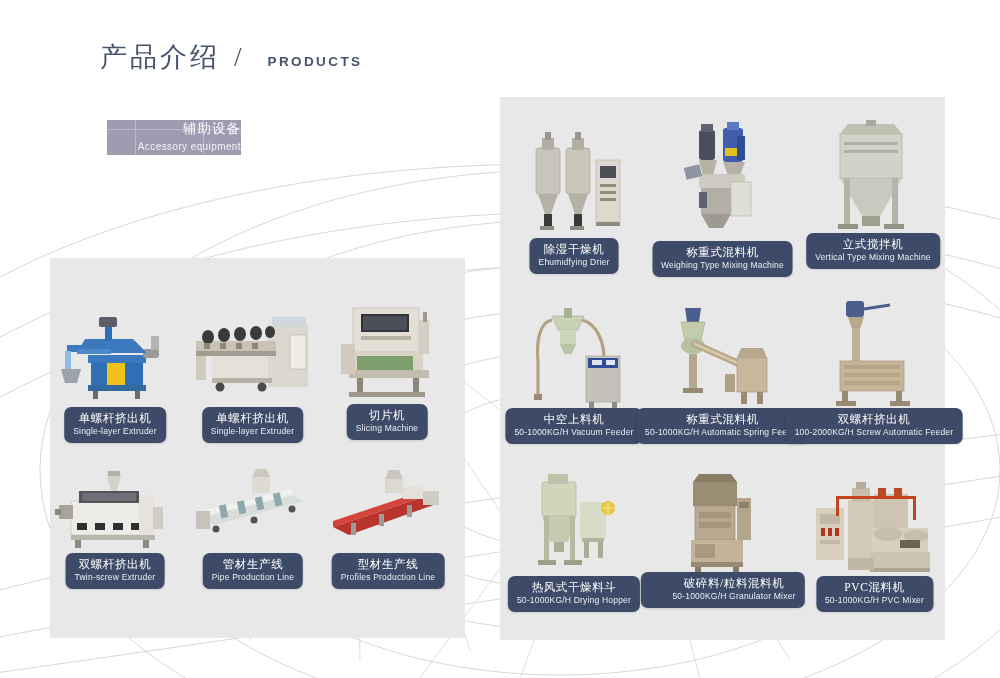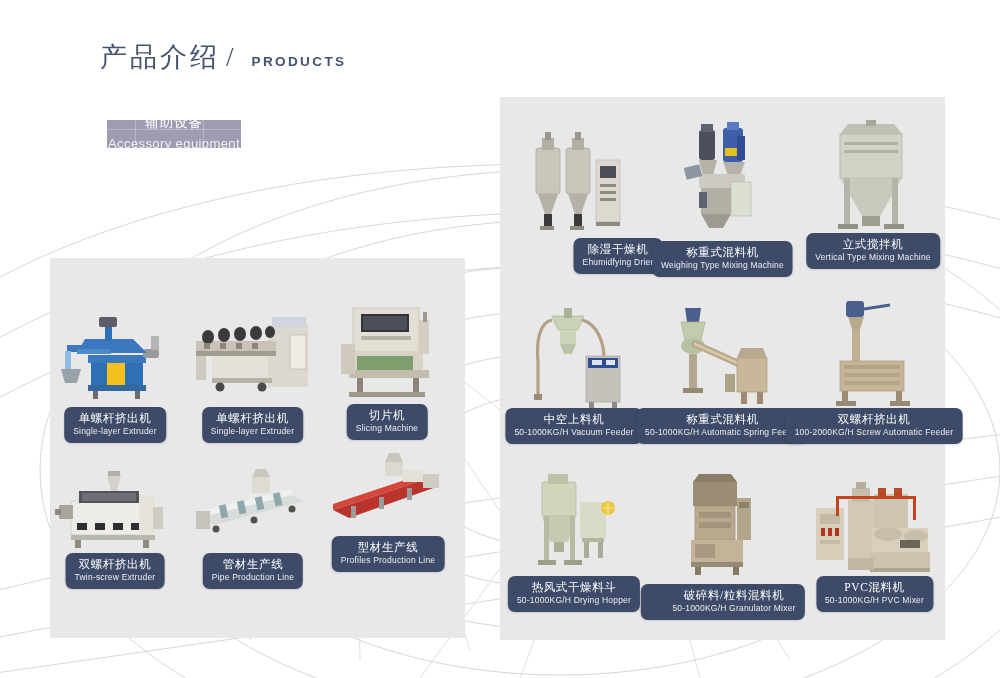--- a/index.html
+++ b/index.html
@@ -31,21 +31,21 @@
     pointer-events: none;
   }
 
   
   #header {
     position: absolute;
     left: 100px;
     top: 44px;
     display: flex;
     align-items: baseline;
-    gap: 4px;
+    gap: 12px;
   }
   #title-cn {
     font-family: "Liberation Serif", "DejaVu Serif", serif;
     font-size: 27px;
     letter-spacing: 3px;
     color: #46536d;
     line-height: 1;
   }
   #title-slash {
     font-family: "Liberation Serif", "DejaVu Serif", serif;
@@ -62,44 +62,44 @@
     font-weight: 600;
     line-height: 1;
   }
 
   
   #accessory-tag {
     position: absolute;
     left: 107px;
     top: 120px;
     width: 134px;
-    height: 28px;
+    height: 35px;
     background: #9d9cb0;
     display: flex;
     flex-direction: column;
-    align-items: center;
+    align-items: flex-end;
     justify-content: center;
     overflow: hidden;
   }
   #accessory-tag .grid-v, #accessory-tag .grid-h {
     position: absolute;
     background: rgba(255,255,255,0.28);
   }
   #accessory-tag .grid-v { width: 1px; height: 100%; top: 0; }
   #accessory-tag .grid-h { height: 1px; width: 100%; left: 0; }
   #acc-cn {
     font-family: "Liberation Serif", "DejaVu Serif", serif;
     font-size: 13.5px;
     color: #ffffff;
     letter-spacing: 1px;
     position: relative;
     line-height: 1.25;
   }
   #acc-en {
-    font-size: 13px;
+    font-size: 10px;
     color: #f2f2f6;
     letter-spacing: 0.4px;
     position: relative;
     line-height: 1.4;
     margin-top: 3px;
   }
 
   
   .panel {
     position: absolute;
@@ -345,21 +345,21 @@
         <rect x="84" y="30" width="16" height="40" fill="#e6e3dc"></rect>
         <rect x="98" y="42" width="10" height="22" fill="#cfccc4"></rect>
       </g>
     </svg>
     <div class="badge" style="top:88px;">
       <span class="cn">双螺杆挤出机</span>
       <span class="en">Twin-screw Extruder</span>
     </div>
   </div>
 
-  <div class="cell" style="left:327px; top:448px; width:122px; height:120px;text-decoration:underline;">
+  <div class="cell" style="left:327px; top:465px; width:122px; height:120px;text-decoration:underline;">
     <svg class="cell-photo" width="122" height="90" viewBox="0 0 122 90" xmlns="http://www.w3.org/2000/svg">
       <g>
         <path d="M6 62 L96 32 L112 38 L22 70 Z" fill="#b8342c"></path>
         <path d="M6 62 L96 32 L96 26 L6 56 Z" fill="#d4453a"></path>
         <rect x="58" y="14" width="18" height="14" fill="#dcd9d1"></rect>
         <path d="M58 14 L76 14 L72 5 L62 5 Z" fill="#c9c6be"></path>
         <rect x="76" y="22" width="20" height="12" fill="#e4e1d9"></rect>
         <rect x="96" y="26" width="16" height="14" fill="#cfccc4"></rect>
         <g fill="#9c9c98">
           <rect x="24" y="58" width="5" height="12"></rect>
@@ -394,21 +394,21 @@
         <rect x="78" y="30" width="24" height="62" fill="#ddd9cf" stroke="#bcb8ae" stroke-width="0.7"></rect>
         <rect x="82" y="36" width="16" height="12" fill="#4a4f58"></rect>
         <g fill="#8f8b81">
           <rect x="82" y="54" width="16" height="3"></rect>
           <rect x="82" y="61" width="16" height="3"></rect>
           <rect x="82" y="68" width="16" height="3"></rect>
         </g>
         <rect x="78" y="92" width="24" height="4" fill="#8e8a80"></rect>
       </g>
     </svg>
-    <div class="badge" style="top:108px;margin-left:44px;">
+    <div class="badge" style="top:108px;">
       <span class="cn">除湿干燥机</span>
       <span class="en">Ehumidfying Drier</span>
     </div>
   </div>
 
   <div class="cell" style="left:665px; top:118px; width:115px; height:147px;">
     <svg class="cell-photo" width="115" height="118" viewBox="0 0 115 118" xmlns="http://www.w3.org/2000/svg">
       <g>
         <rect x="34" y="12" width="16" height="30" rx="3" fill="#4a4f5a"></rect>
         <rect x="36" y="6" width="12" height="8" fill="#5d6370"></rect>
@@ -559,21 +559,21 @@
         <rect x="34" y="54" width="32" height="6" fill="#a3957c"></rect>
         <rect x="26" y="72" width="52" height="22" fill="#c3b499"></rect>
         <rect x="30" y="76" width="20" height="14" fill="#a89a80"></rect>
         <rect x="26" y="94" width="52" height="5" fill="#968a74"></rect>
         <rect x="30" y="99" width="6" height="8" fill="#847a66"></rect>
         <rect x="68" y="99" width="6" height="8" fill="#847a66"></rect>
         <rect x="72" y="30" width="14" height="42" fill="#b3a58b"></rect>
         <rect x="74" y="34" width="10" height="6" fill="#8e8169"></rect>
       </g>
     </svg>
-    <div class="badge" style="top:116px;padding-left:32px;">
+    <div class="badge" style="top:104px;padding-left:32px;">
       <span class="cn">破碎料/粒料混料机</span>
       <span class="en">50-1000KG/H  Granulator Mixer</span>
     </div>
   </div>
 
   <div class="cell" style="left:812px; top:470px; width:125px; height:133px;">
     <svg class="cell-photo" width="125" height="108" viewBox="0 0 125 108" xmlns="http://www.w3.org/2000/svg">
       <g>
         <rect x="4" y="38" width="28" height="52" fill="#d7cfbb" stroke="#b8b0 9c" stroke-width="0.7"></rect>
         <rect x="8" y="44" width="20" height="10" fill="#c2baa6"></rect>

